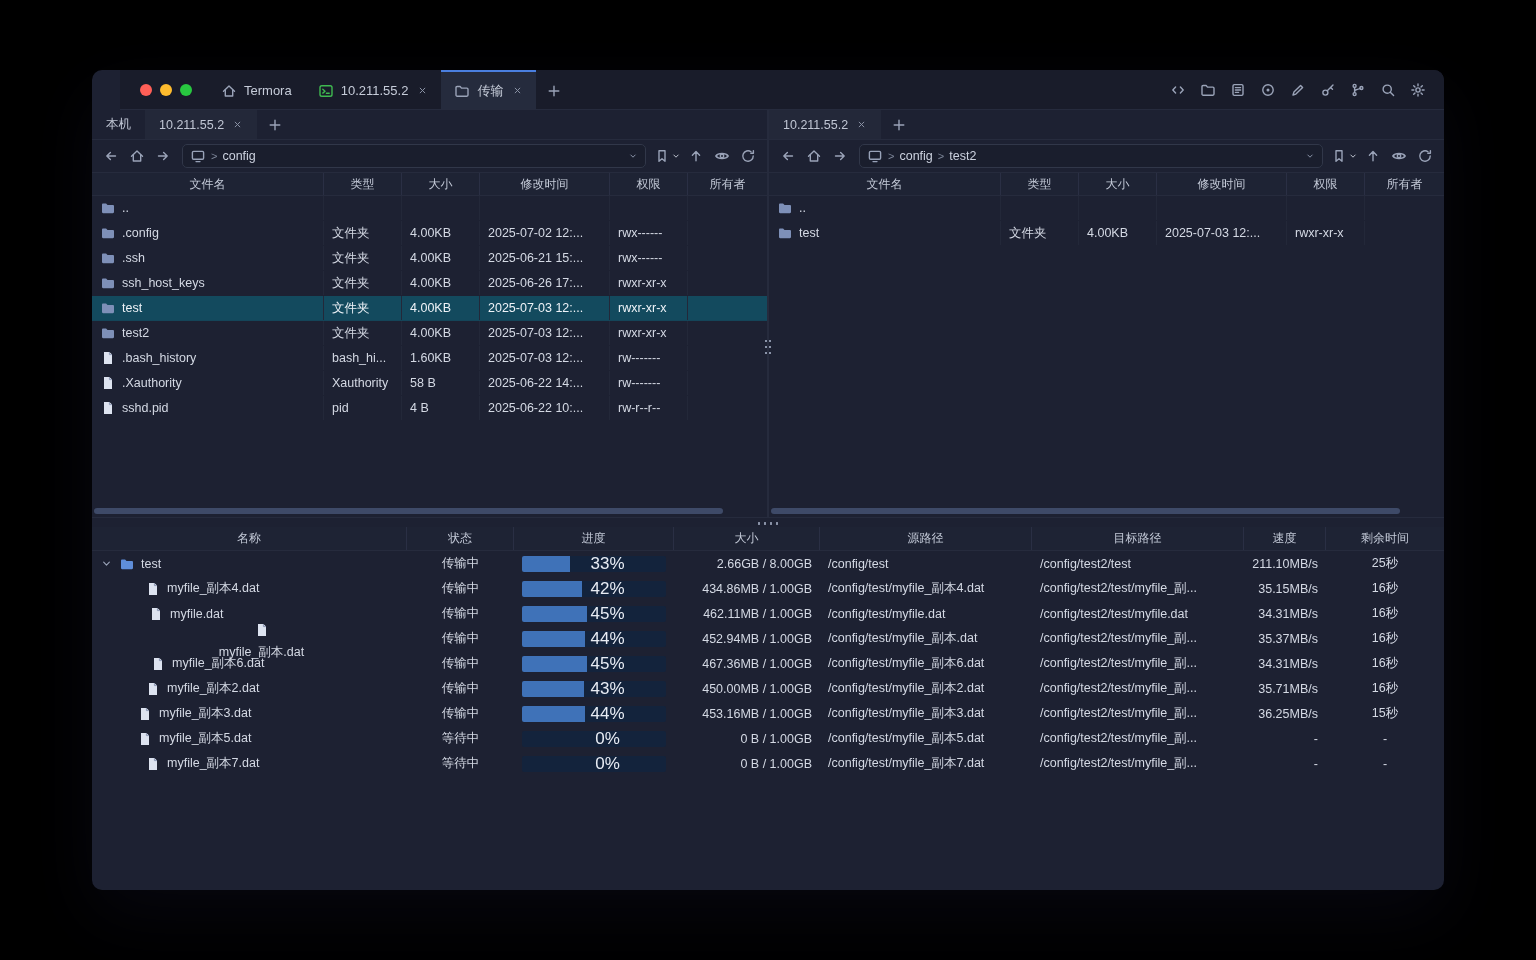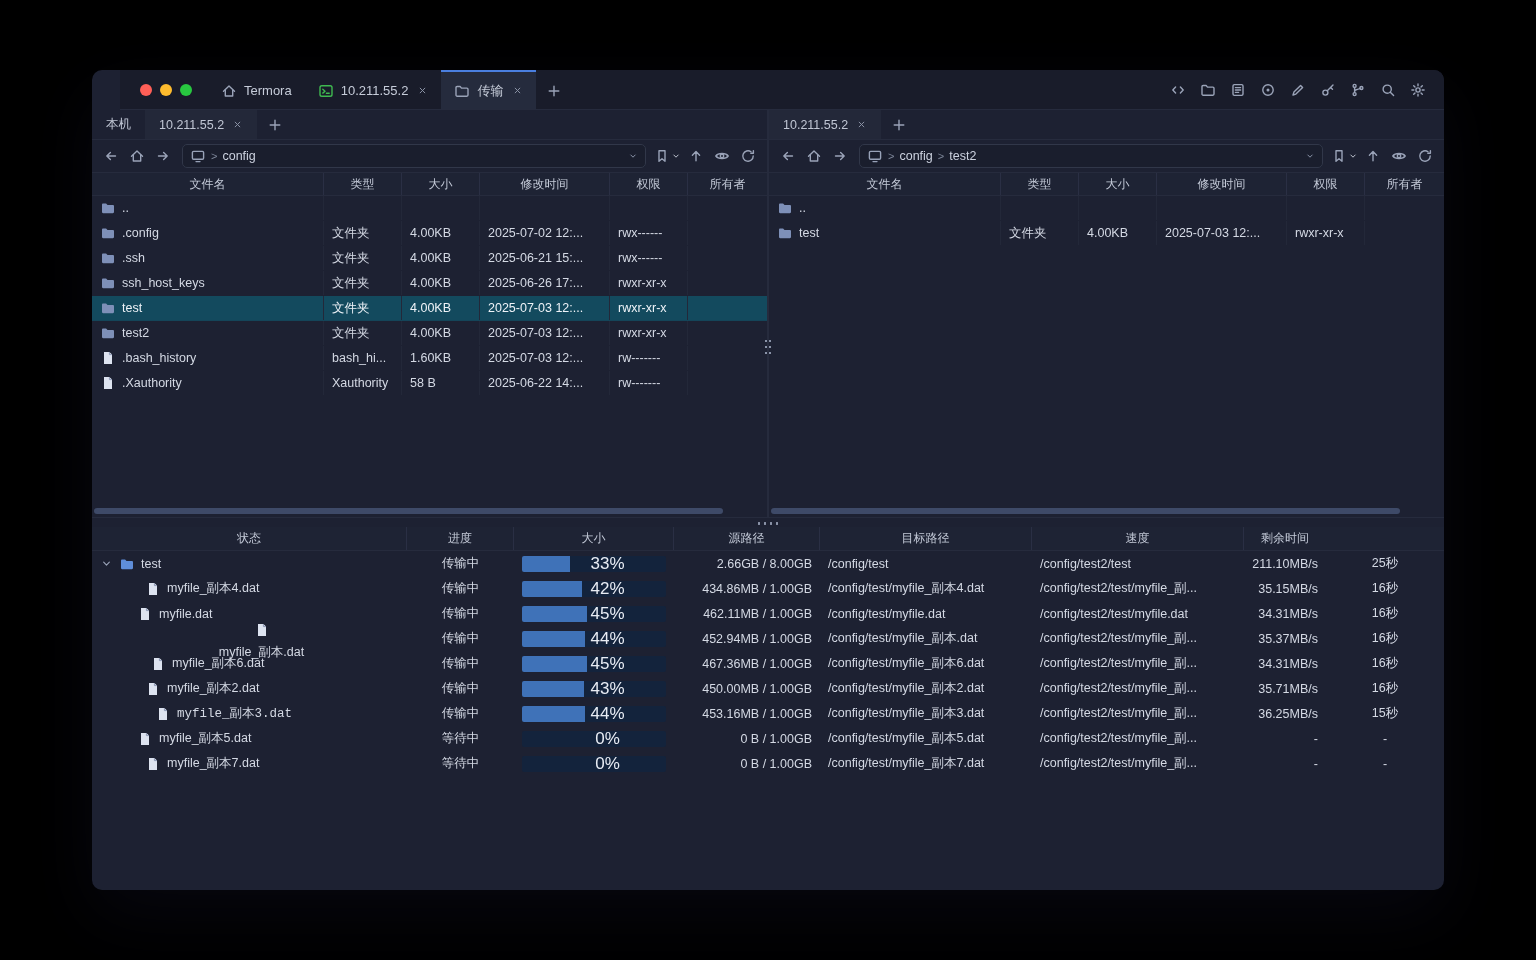--- a/index.html
+++ b/index.html
@@ -428,20 +428,36 @@
                 </svg>
               </span>
               <span>.Xauthority</span>
             </div>
             <div class="fcell">Xauthority</div>
             <div class="fcell">58 B</div>
             <div class="fcell">2025-06-22 14:...</div>
             <div class="fcell">rw-------</div>
             <div class="fcell"></div>
           </div>
+          <div class="frow fgrid">
+            <div class="fcell name">
+              <span class="ic">
+                <svg width="16" height="16" viewBox="0 0 16 16">
+                  <path fill="#dde3f0" d="M4 2h5.4L12 4.6V14H4z"></path>
+                  <path d="M9.4 2v2.6H12" stroke="#8d99b5" stroke-width="1" fill="none"></path>
+                </svg>
+              </span>
+              <span>sshd.pid</span>
+            </div>
+            <div class="fcell">pid</div>
+            <div class="fcell">4 B</div>
+            <div class="fcell">2025-06-22 10:...</div>
+            <div class="fcell">rw-r--r--</div>
+            <div class="fcell"></div>
+          </div>
         </div>
         <div class="hscroll-track">
           <div class="hscroll-thumb"></div>
         </div>
       </div>
     <div class="v-splitter">
       <div class="grip"></div>
     </div>
     <div class="file-panel" id="right-panel">
         <div class="panel-tabs">
@@ -580,20 +596,21 @@
         </div>
       </div>
   </div>
 
   <div class="h-splitter">
     <div class="grip"></div>
   </div>
 
   <div class="transfer" id="transfer-panel">
       <div class="t-head tgrid">
+        <div class="hcell">名称</div>
         <div class="hcell">状态</div>
         <div class="hcell">进度</div>
         <div class="hcell">大小</div>
         <div class="hcell">源路径</div>
         <div class="hcell">目标路径</div>
         <div class="hcell">速度</div>
         <div class="hcell">剩余时间</div>
       </div>
       <div class="t-body">
         <div class="trow tgrid">
@@ -641,21 +658,21 @@
               <span class="plbl">42%</span>
             </div>
           </div>
           <div class="tcell right">434.86MB / 1.00GB</div>
           <div class="tcell">/config/test/myfile_副本4.dat</div>
           <div class="tcell">/config/test2/test/myfile_副...</div>
           <div class="tcell right">35.15MB/s</div>
           <div class="tcell center">16秒</div>
         </div>
         <div class="trow tgrid">
-          <div class="tcell name" style="padding-left: 24px; text-align: right;">
+          <div class="tcell name" style="padding-left: 35px; text-align: right;">
             <span class="chev-sp"></span>
             <span class="ic">
               <svg width="16" height="16" viewBox="0 0 16 16">
                 <path fill="#dde3f0" d="M4 2h5.4L12 4.6V14H4z"></path>
                 <path d="M9.4 2v2.6H12" stroke="#8d99b5" stroke-width="1" fill="none"></path>
               </svg>
             </span>
             <span>myfile.dat</span>
           </div>
           <div class="tcell center">传输中</div>
@@ -737,21 +754,21 @@
               <span class="plbl">43%</span>
             </div>
           </div>
           <div class="tcell right">450.00MB / 1.00GB</div>
           <div class="tcell">/config/test/myfile_副本2.dat</div>
           <div class="tcell">/config/test2/test/myfile_副...</div>
           <div class="tcell right">35.71MB/s</div>
           <div class="tcell center">16秒</div>
         </div>
         <div class="trow tgrid">
-          <div class="tcell name" style="padding-left: 42px; font-family: Liberation Mono, monospace;">
+          <div class="tcell name" style="padding-left: 24px;">
             <span class="chev-sp"></span>
             <span class="ic">
               <svg width="16" height="16" viewBox="0 0 16 16">
                 <path fill="#dde3f0" d="M4 2h5.4L12 4.6V14H4z"></path>
                 <path d="M9.4 2v2.6H12" stroke="#8d99b5" stroke-width="1" fill="none"></path>
               </svg>
             </span>
             <span>myfile_副本3.dat</span>
           </div>
           <div class="tcell center">传输中</div>

